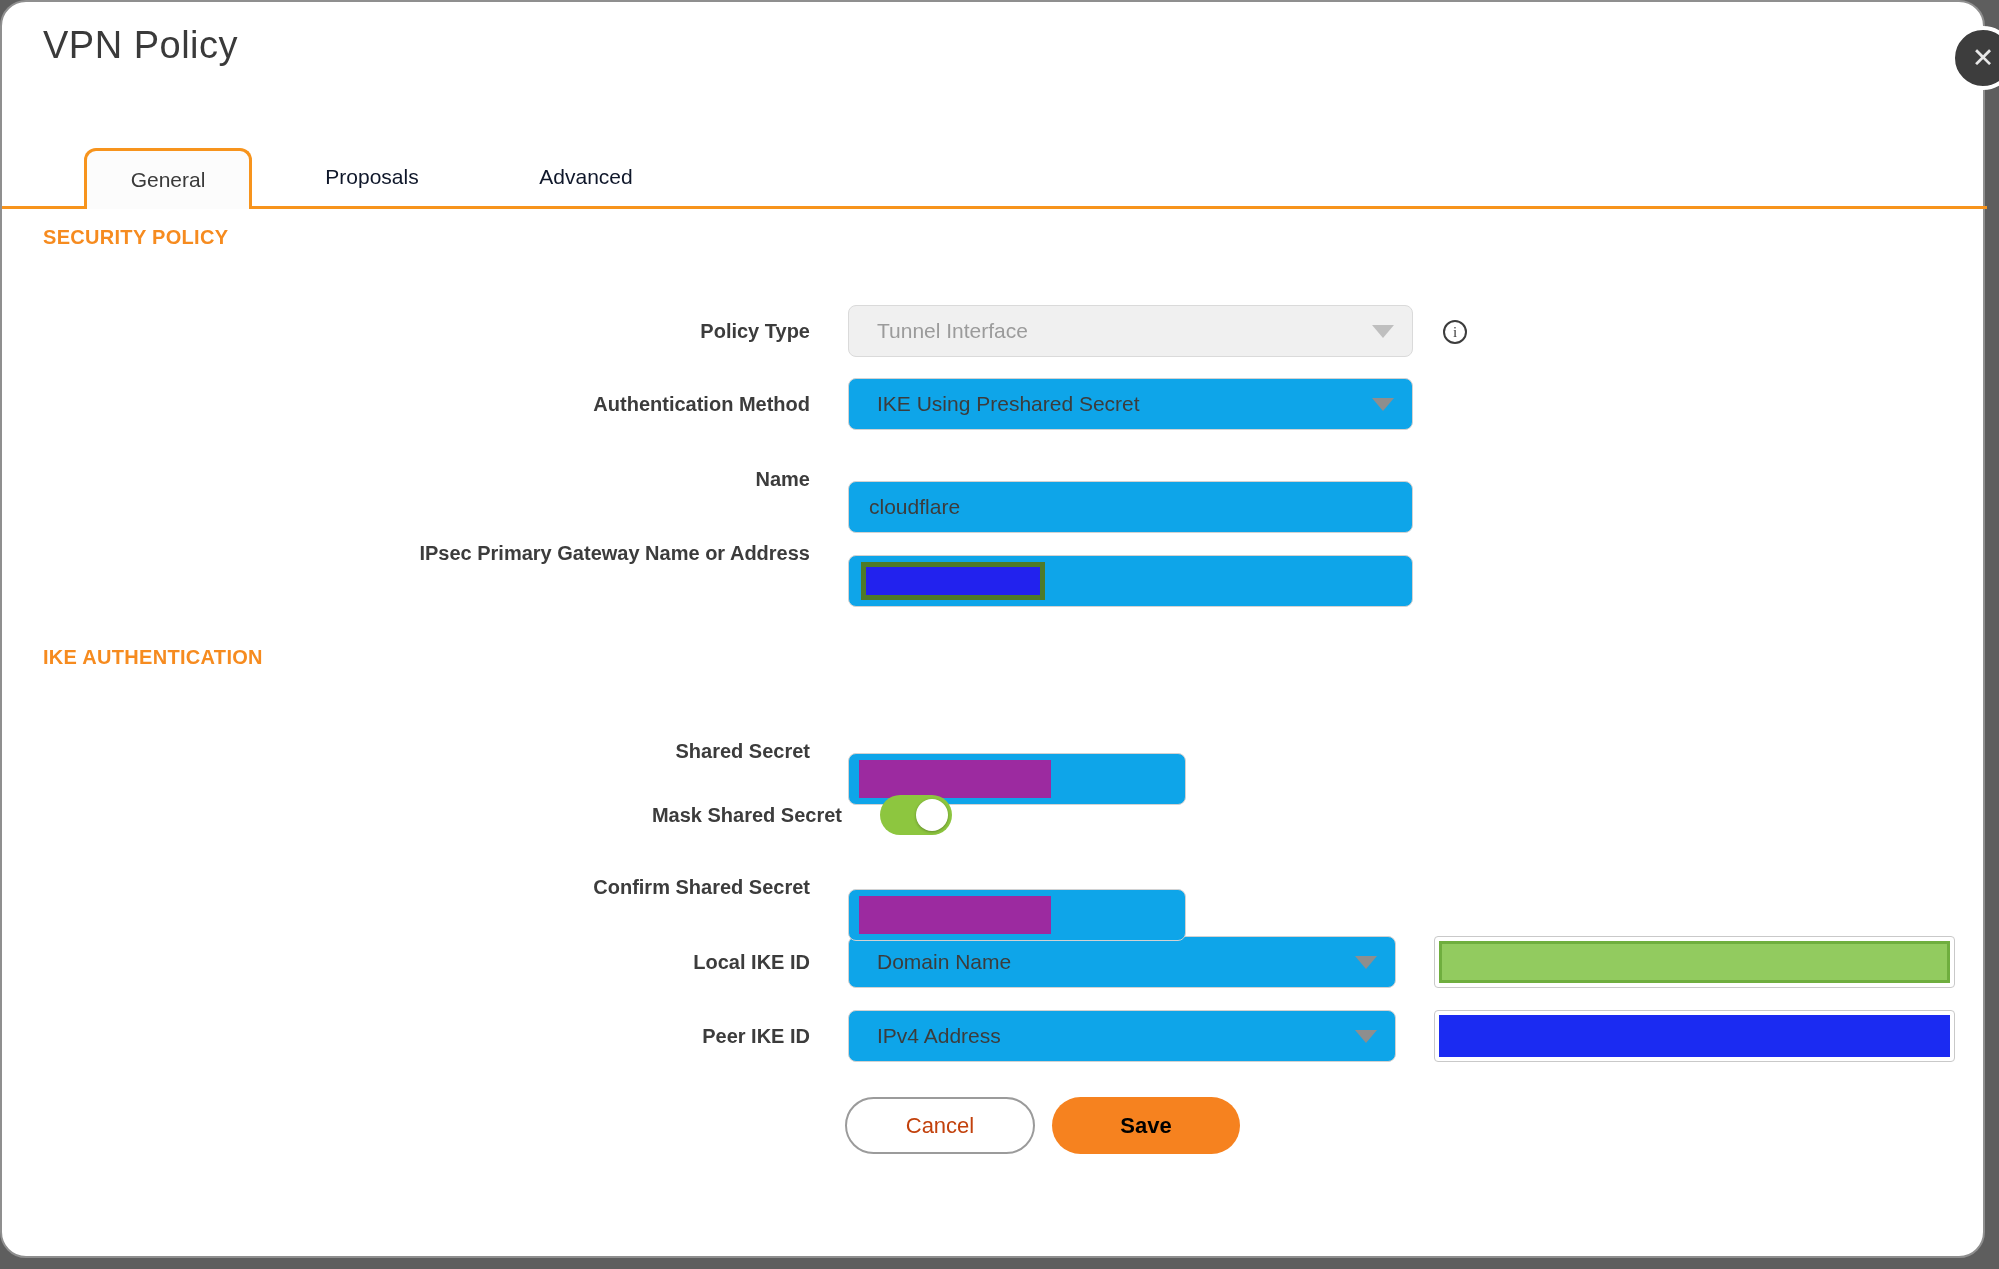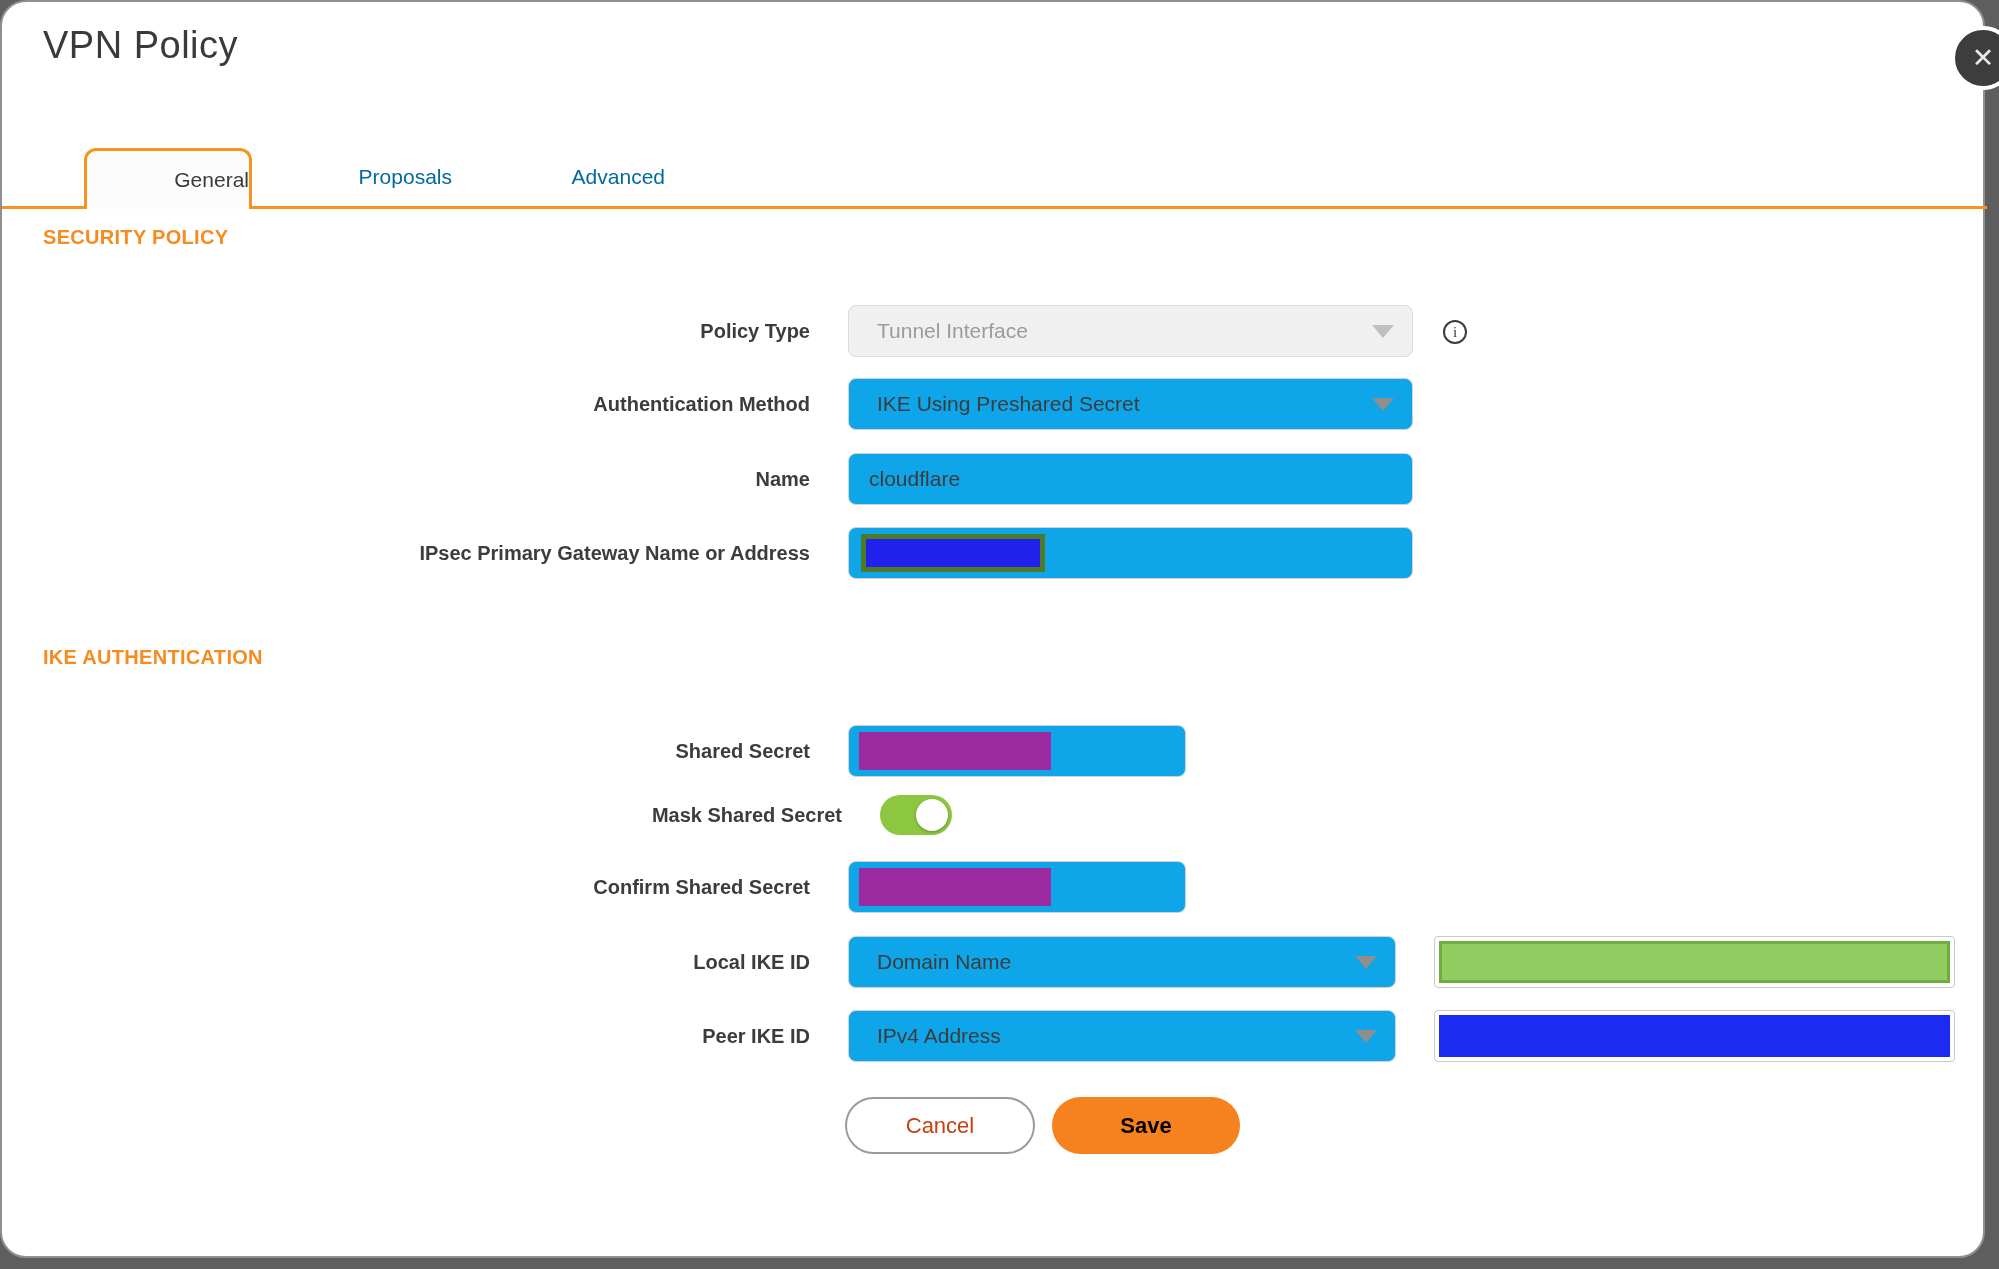--- a/index.html
+++ b/index.html
@@ -30,31 +30,31 @@
     color:#E8E8E8; font-size:27px; line-height:1;
     z-index:9; cursor:pointer;
   }
   
   .tab-line {
     position:absolute; left:0; top:204px; width:1985px; height:3px;
     background:#F7941D; z-index:1;
   }
   .tab {
     position:absolute; top:146px; height:58px;
-    display:flex; align-items:center; justify-content:flex-end;
+    display:flex; align-items:center; justify-content:center;
     font-size:21px; cursor:pointer; z-index:0;
   }
   .tab.active {
     left:82px; width:168px; height:61px;
     background:#FCFCFC;
     border:3px solid #F7941D; border-bottom:none;
     border-radius:12px 12px 0 0;
     color:#3A3A3A; z-index:2;
   }
-  .tab.inactive { color:#0369a1; }
+  .tab.inactive { color:#0f172a; }
   .tab.t-proposals { left:290px; width:160px; }
   .tab.t-advanced  { left:505px; width:158px; }
   
   .section-h {
     position:absolute; left:41px;
     font-size:20px; font-weight:700; color:#F68B1F;
     letter-spacing:0.3px;
   }
   .sh-security { top:224px;text-align:center; }
   .sh-ike      { top:644px; }
@@ -88,21 +88,21 @@
     width:0; height:0; flex:none;
     border-left:11px solid transparent;
     border-right:11px solid transparent;
     border-top:13px solid #8E8E8E;
   }
   .select.disabled { background:#F0F0F0; border-color:#DADADA; color:#9B9B9B; cursor:default; }
   .select.disabled .caret { border-top-color:#BFBFBF; }
   .w-main { width:565px; }
   .w-ike  { width:548px; }
   .w-secret { width:338px; }
-  .tinput { padding:0 20px; }
+  .tinput { padding:0 20px;margin-top:28px; }
   .tinput.redact-holder { padding:0 0 0 12px; }
   .info-icon {
     position:absolute; left:1441px; top:15px;
     width:24px; height:24px; border-radius:50%;
     border:2px solid #3C3C3C;
     display:flex; align-items:center; justify-content:center;
     font-family:"Liberation Serif", serif;
     font-size:15px; color:#3C3C3C; cursor:pointer;
   }
   

